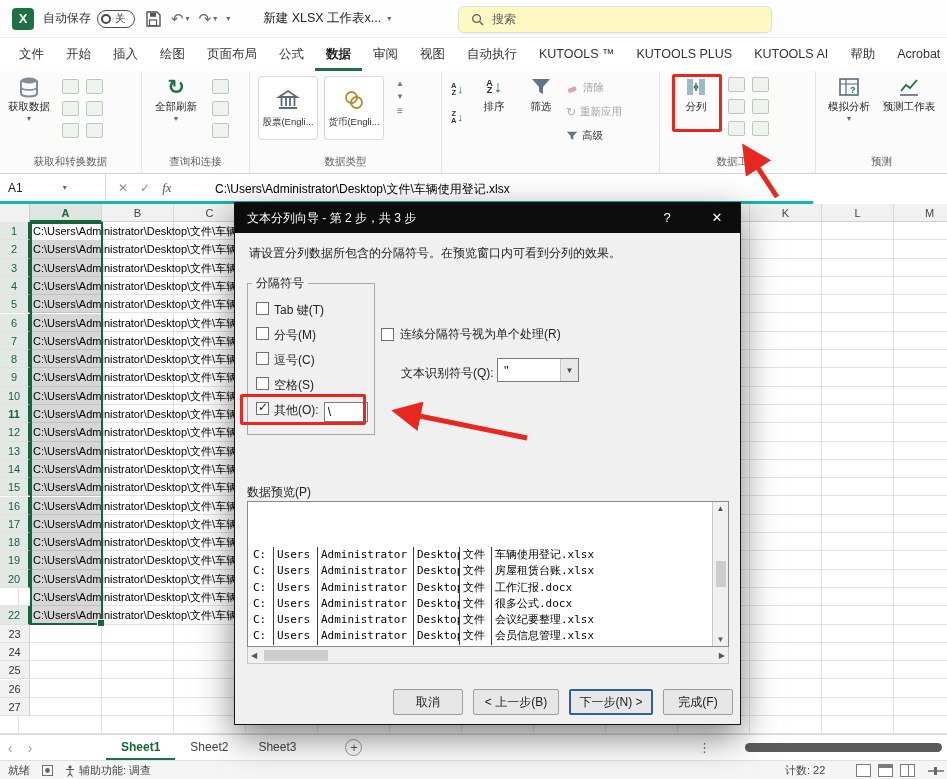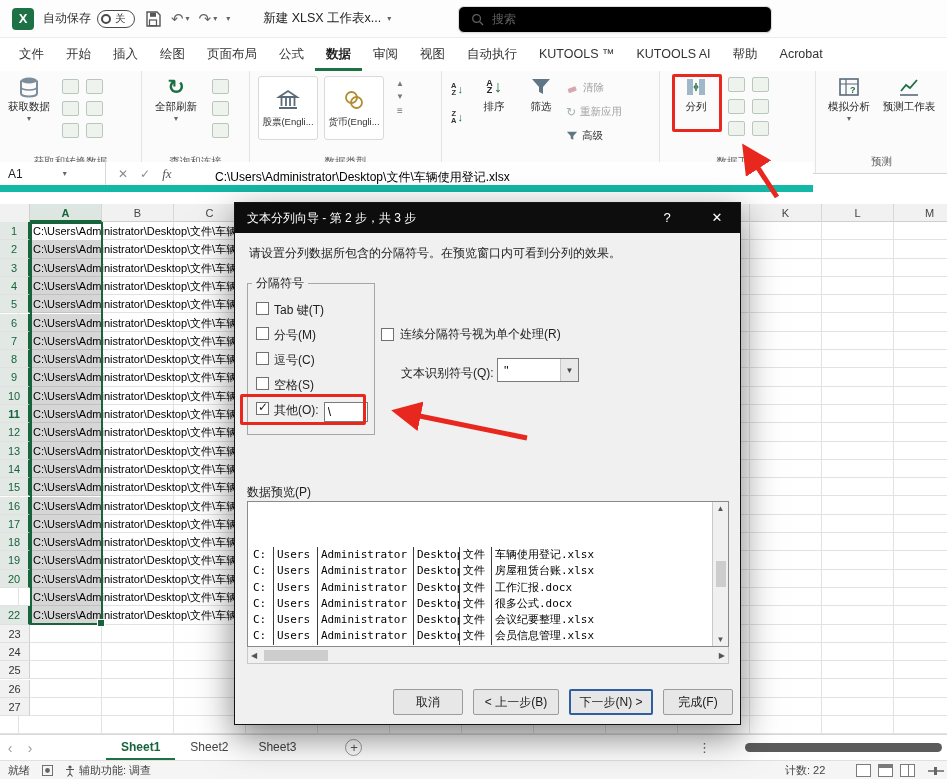--- a/index.html
+++ b/index.html
@@ -11,21 +11,21 @@
   .titlebar{position:absolute;left:0;top:0;width:947px;height:38px;background:#fdfdfd;border-bottom:1px solid #ececec;display:flex;align-items:center;gap:9px;padding:0 12px}
   .xl-logo{width:22px;height:22px;background:#1e7145;border-radius:4px;color:#fff;display:flex;align-items:center;justify-content:center;font-weight:bold;font-size:13px;flex:0 0 auto}
   .autosave{display:flex;align-items:center;gap:6px;font-size:12px;color:#333}
   .toggle{width:38px;height:18px;border:1.5px solid #4a4a4a;border-radius:10px;display:flex;align-items:center;padding:0 3px;gap:4px;background:#fff}
   .knob{width:10px;height:10px;border-radius:50%;border:2px solid #4a4a4a;background:#fff}
   .toggle .state{font-size:10.5px;color:#333}
   .qat{display:flex;align-items:center;gap:2px;color:#555;cursor:pointer}
   .qat .arr{font-size:15px;color:#666}
   .chev-s{font-size:8px;color:#666}
   .fname{display:flex;align-items:center;gap:6px;font-size:12.5px;color:#222;margin-left:24px;cursor:pointer}
-  .searchbox{position:absolute;left:458px;top:6px;width:314px;height:27px;background:#000000;border:1px solid #dedede;border-radius:6px;display:flex;align-items:center;gap:8px;padding:0 12px;color:#5f5f5f;box-shadow:0 1px 2px rgba(0,0,0,.05);cursor:text}
+  .searchbox{position:absolute;left:458px;top:6px;width:314px;height:27px;background:#fef9c3;border:1px solid #dedede;border-radius:6px;display:flex;align-items:center;gap:8px;padding:0 12px;color:#5f5f5f;box-shadow:0 1px 2px rgba(0,0,0,.05);cursor:text}
 
   
   .rtabs{position:absolute;left:0;top:38px;width:947px;height:33px;display:flex;align-items:stretch;padding-left:8px;background:#fff}
   .rtab{line-height:33px;padding:0 11px;font-size:12.5px;color:#333;cursor:pointer;white-space:nowrap}
   .rtab.active{font-weight:700;color:#1b1b1b;box-shadow:inset 0 -3px 0 #1e7145}
 
   
   .ribbon{position:absolute;left:0;top:71px;width:947px;height:103px;background:#fbfbfb;border-bottom:1px solid #d5d5d5;overflow:hidden}
   .rgroup{position:absolute;top:0;height:102px;border-right:1px solid #e4e4e4}
   .glabel{position:absolute;bottom:4px;left:0;right:0;text-align:center;font-size:10.5px;color:#606060;white-space:nowrap}
@@ -38,21 +38,21 @@
   .card{position:absolute;top:5px;width:60px;height:64px;border:1px solid #d9d9d9;border-radius:3px;display:flex;flex-direction:column;align-items:center;justify-content:center;gap:4px;font-size:9.5px;background:#fff;cursor:pointer;color:#333;overflow:hidden;white-space:nowrap}
   .rail{position:absolute;top:8px;display:flex;flex-direction:column;gap:4px;color:#777;font-size:8px;align-items:center;cursor:pointer}
   .azbtn{position:absolute;width:22px;height:20px;display:flex;align-items:center;justify-content:center;gap:1px;color:#333;cursor:pointer}
   .azl{font-size:7.5px;font-weight:700;line-height:7px;text-align:center}
   .azarrow{font-size:11px;color:#1a7043}
   .srow{position:absolute;left:124px;display:flex;align-items:center;gap:4px;font-size:10.5px;height:18px;cursor:pointer;white-space:nowrap}
   .srow.dis{color:#a3a3a3}
   .srow.en{color:#333}
 
   
-  .fbar{position:absolute;left:0;top:162px;width:813px;height:30px;background:#fff;border-bottom:7px solid #14b8a6;display:flex;align-items:center}
+  .fbar{position:absolute;left:0;top:174px;width:813px;height:30px;background:#fff;border-bottom:3px solid #14b8a6;display:flex;align-items:center}
   .namebox{width:106px;height:100%;border-right:1px solid #d8d8d8;display:flex;align-items:center;padding:0 8px;gap:40px;font-size:12px;color:#222;cursor:pointer}
   .ficons{display:flex;align-items:center;gap:12px;padding:0 12px;color:#8a8a8a}
   .fx{font-style:italic;font-family:"Liberation Serif",serif;color:#555;font-size:13px}
   .ftext{position:absolute;left:215px;top:0;line-height:30px;font-size:12px;color:#000;white-space:pre}
 
   
   .colheads{position:absolute;left:0;top:204px;width:947px;height:18px;background:#f1f1f1;border-bottom:1px solid #cfcfcf}
   .corner{position:absolute;left:0;top:0;width:30px;height:18px;border-right:1px solid #cfcfcf;background:#f1f1f1}
   .colhead{position:absolute;top:0;width:72px;height:18px;line-height:18px;text-align:center;font-size:11px;color:#444;border-right:1px solid #d7d7d7;cursor:pointer}
   .colhead.sel{background:#dde6e0;border-bottom:2px solid #17643c;font-weight:bold;color:#17643c}
@@ -176,20 +176,21 @@
       <div class="rtab">开始</div>
       <div class="rtab">插入</div>
       <div class="rtab">绘图</div>
       <div class="rtab">页面布局</div>
       <div class="rtab">公式</div>
       <div class="rtab active">数据</div>
       <div class="rtab">审阅</div>
       <div class="rtab">视图</div>
       <div class="rtab">自动执行</div>
       <div class="rtab">KUTOOLS ™</div>
+      <div class="rtab">KUTOOLS PLUS</div>
       <div class="rtab">KUTOOLS AI</div>
       <div class="rtab">帮助</div>
       <div class="rtab">Acrobat</div>
     </div>
 
   <div class="ribbon">
 
     <div class="rgroup" style="left:0;width:142px">
       <div class="bigbtn" style="left:6px">
         <svg class="ic" viewBox="0 0 24 24">

